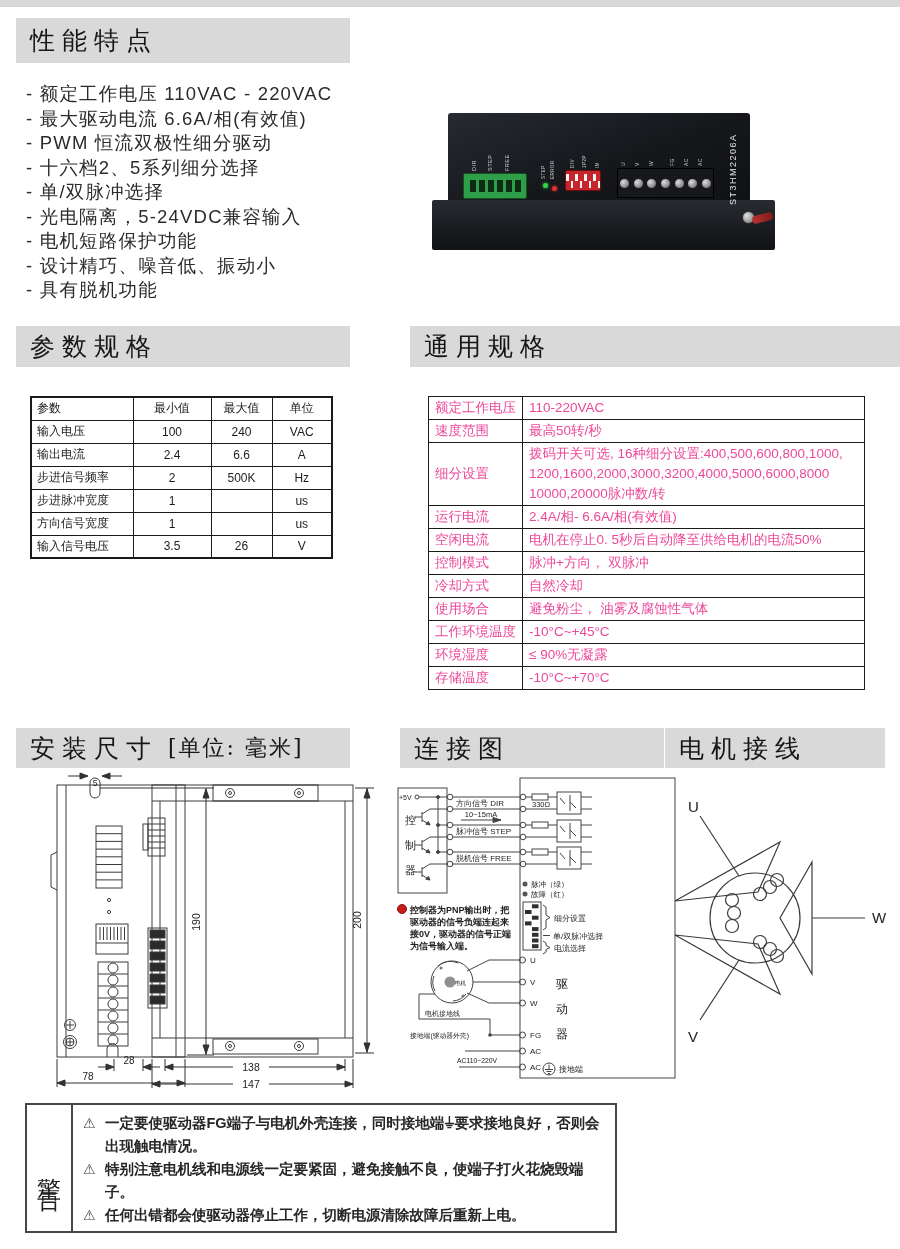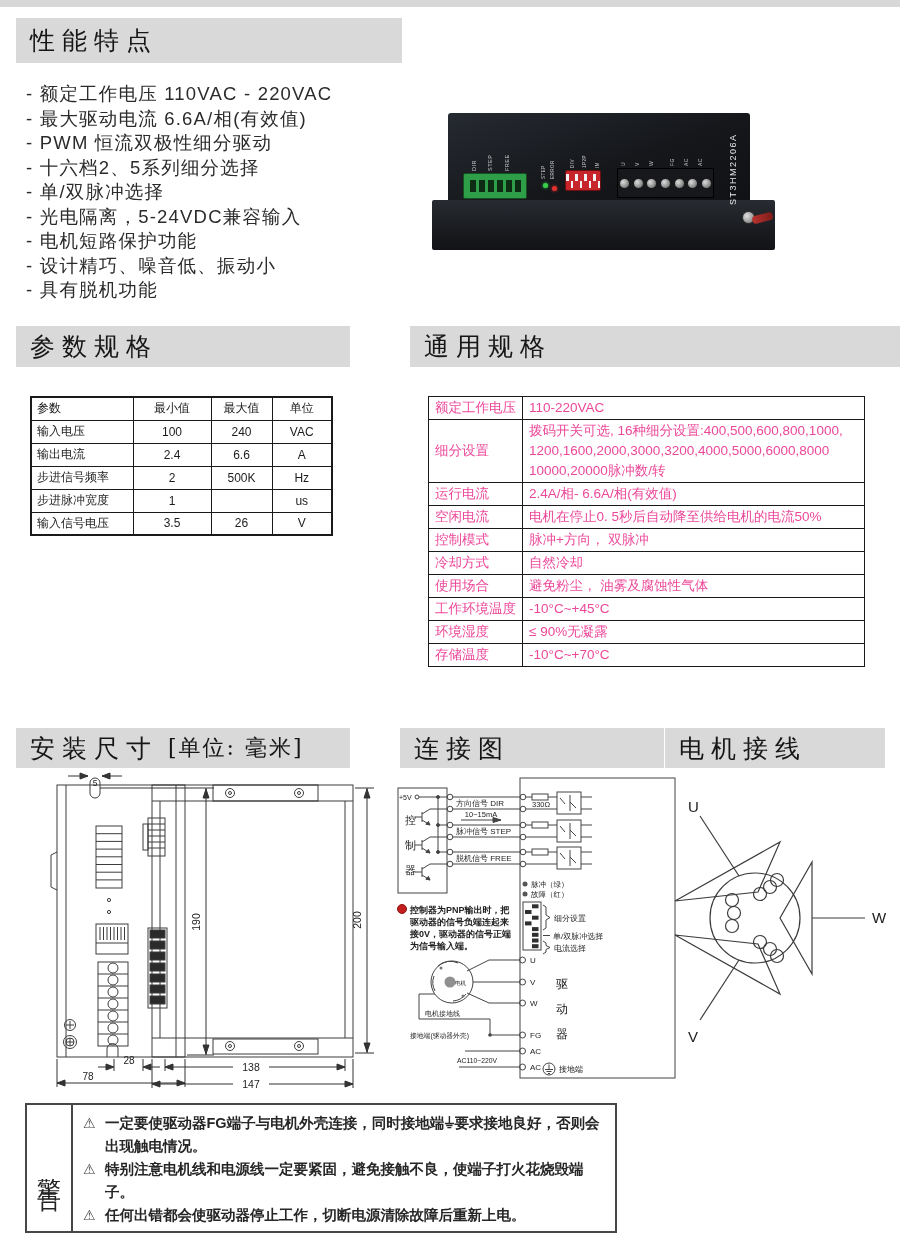--- a/index.html
+++ b/index.html
@@ -70,21 +70,21 @@
   .warn-items { flex:1; padding:7px 10px 5px 10px; display:flex; flex-direction:column; justify-content:center; }
   .warn-item { display:flex; gap:6px; font-size:14.5px; font-weight:bold; line-height:23px; color:#262626; }
   .warn-icon { flex:0 0 16px; font-size:14px; font-weight:normal; color:#3a3a3a; }
 </style>
 </head>
 <body>
 
 <div class="page">
   <div class="top-strip"></div>
 
-  <div class="bar" style="left:16px; top:18px; width:386px; height:45px;">
+  <div class="bar" style="left:16px; top:18px; width:334px; height:45px;">
     <span>性能特点</span>
   </div>
   <div class="bar" style="left:16px; top:326px; width:334px; height:41px;">
     <span>参数规格</span>
   </div>
   <div class="bar" style="left:410px; top:326px; width:515px; height:41px;">
     <span>通用规格</span>
   </div>
   <div class="bar" style="left:16px; top:728px; width:334px; height:40px;">
     <span>安装尺寸</span>
@@ -192,37 +192,47 @@
       <td>500K</td>
       <td>Hz</td>
     </tr>
     <tr>
       <td class="c0">步进脉冲宽度</td>
       <td>1</td>
       <td></td>
       <td>us</td>
     </tr>
     <tr>
+      <td class="c0">方向信号宽度</td>
+      <td>1</td>
+      <td></td>
+      <td>us</td>
+    </tr>
+    <tr>
       <td class="c0">输入信号电压</td>
       <td>3.5</td>
       <td>26</td>
       <td>V</td>
     </tr>
   </tbody>
     </table>
 
   <table class="gtable">
     <colgroup>
         <col style="width:94px">
         <col style="width:342px">
       </colgroup>
     <tbody>
         <tr>
       <td>额定工作电压</td>
       <td>110-220VAC</td>
+    </tr>
+    <tr>
+      <td>速度范围</td>
+      <td>最高50转/秒</td>
     </tr>
     <tr>
       <td>细分设置</td>
       <td>拨码开关可选, 16种细分设置:400,500,600,800,1000, 1200,1600,2000,3000,3200,4000,5000,6000,8000 10000,20000脉冲数/转</td>
     </tr>
     <tr>
       <td>运行电流</td>
       <td>2.4A/相- 6.6A/相(有效值)</td>
     </tr>
     <tr>

